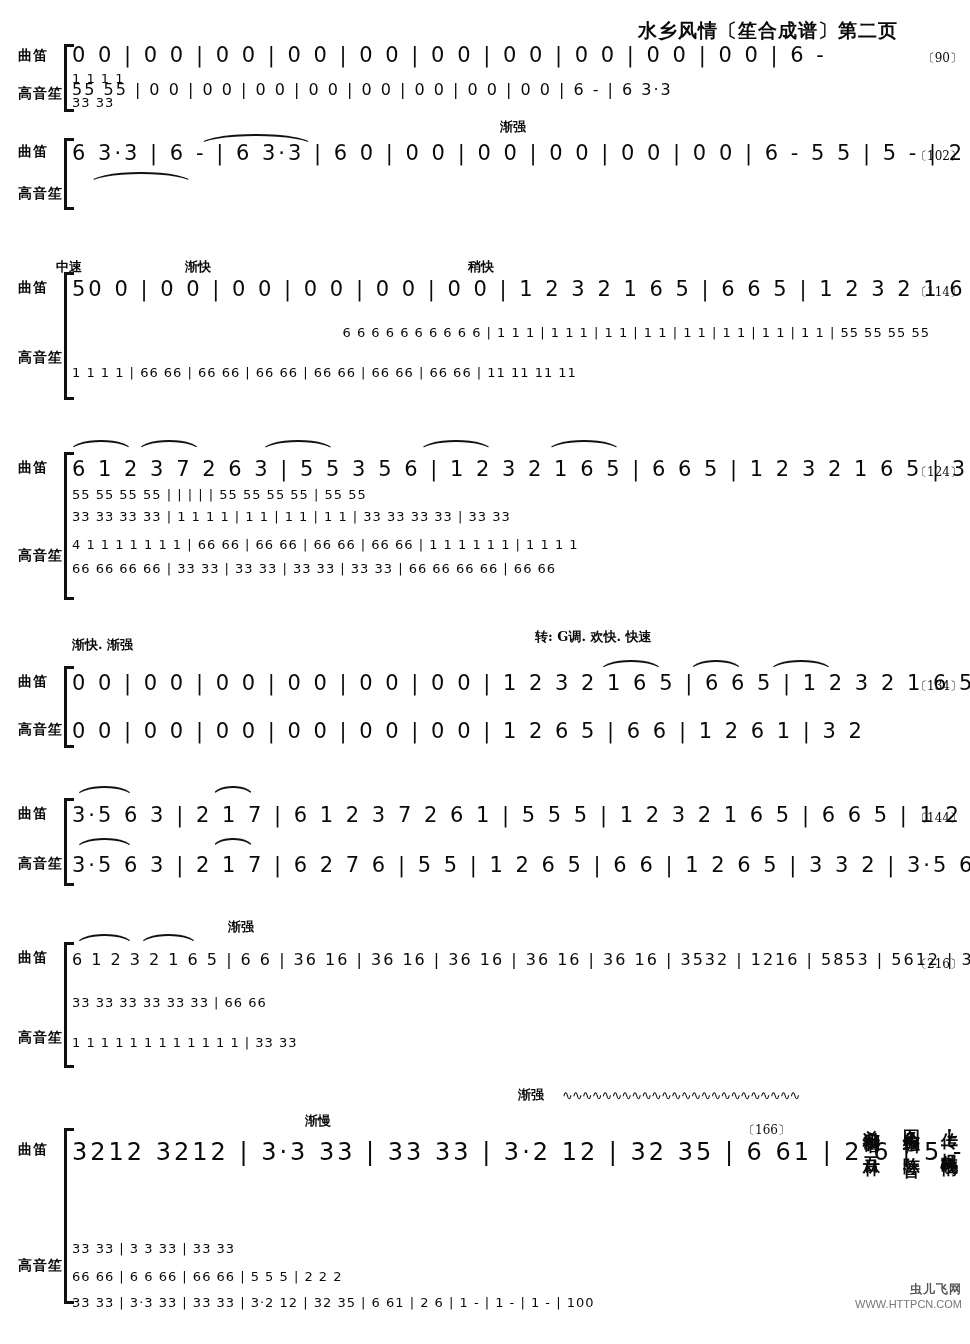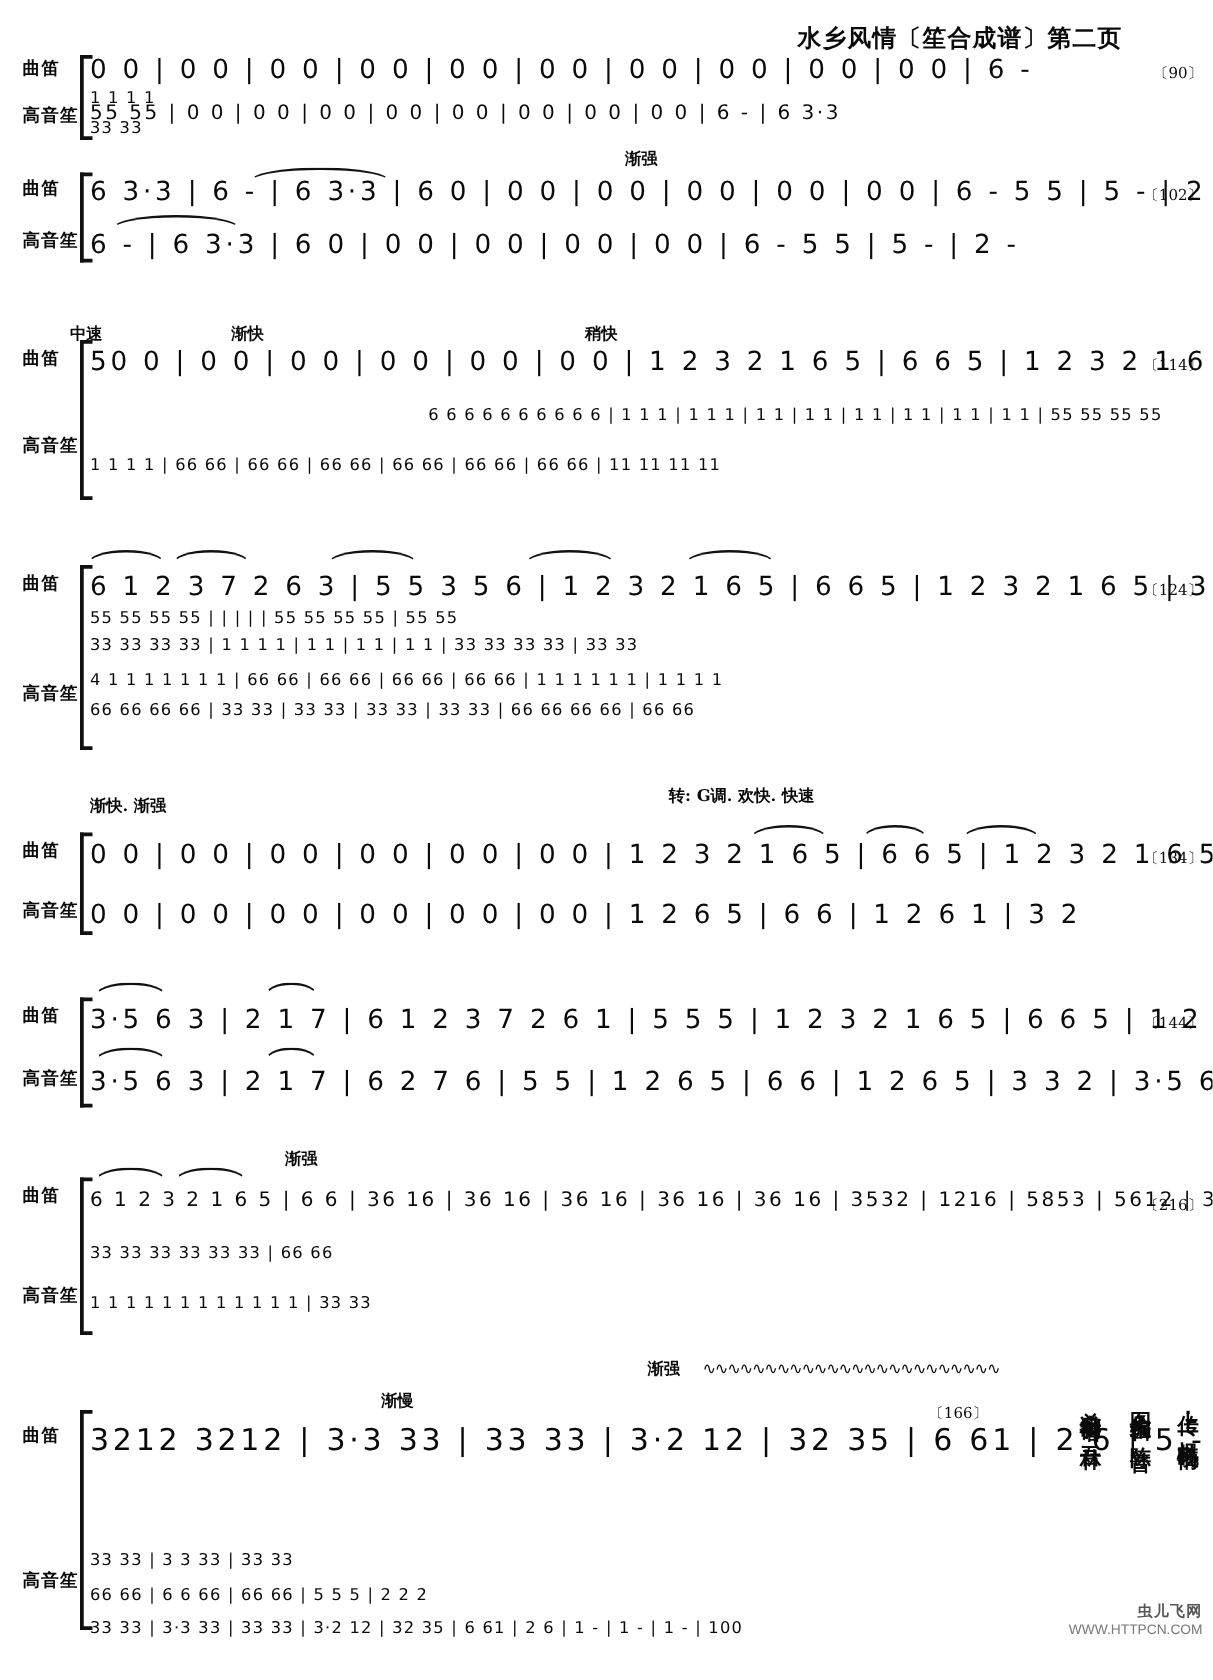--- a/index.html
+++ b/index.html
@@ -134,21 +134,20 @@
   </div>
 
   <div class="system" style="top:130px;height:80px;">
     <div class="inst" style="top:14px;">曲笛</div>
     <div class="inst" style="top:56px;">高音笙</div>
     <div class="bracket" style="top:8px;height:66px;"></div>
     <div class="marking" style="left:500px;top:-12px;">渐强</div>
     <div class="slur" style="left:200px;top:4px;width:110px;"></div>
     <div class="notes" style="top:12px;">6   3·3 | 6   -  | 6   3·3 | 6   0 | 0 0 | 0 0 | 0 0 | 0 0 | 0 0 | 6 - 5 5 | 5 - | 2  -</div>
     <div class="slur" style="left:90px;top:42px;width:100px;"></div>
-    <div class="notes" style="top:54px;">6   -   | 6   3·3 | 6   0 | 0  0 | 0  0 | 0  0 | 0  0 | 6 - 5 5 | 5 - | 2  -</div>
     <div class="measnum" style="top:18px;">〔102〕</div>
   </div>
 
   <div class="system" style="top:258px;height:140px;">
     <div class="inst" style="top:22px;">曲笛</div>
     <div class="inst" style="top:92px;">高音笙</div>
     <div class="bracket" style="top:14px;height:122px;"></div>
     <div class="marking" style="left:56px;top:0px;">中速</div>
     <div class="marking" style="left:185px;top:0px;">渐快</div>
     <div class="marking" style="left:468px;top:0px;">稍快</div>

